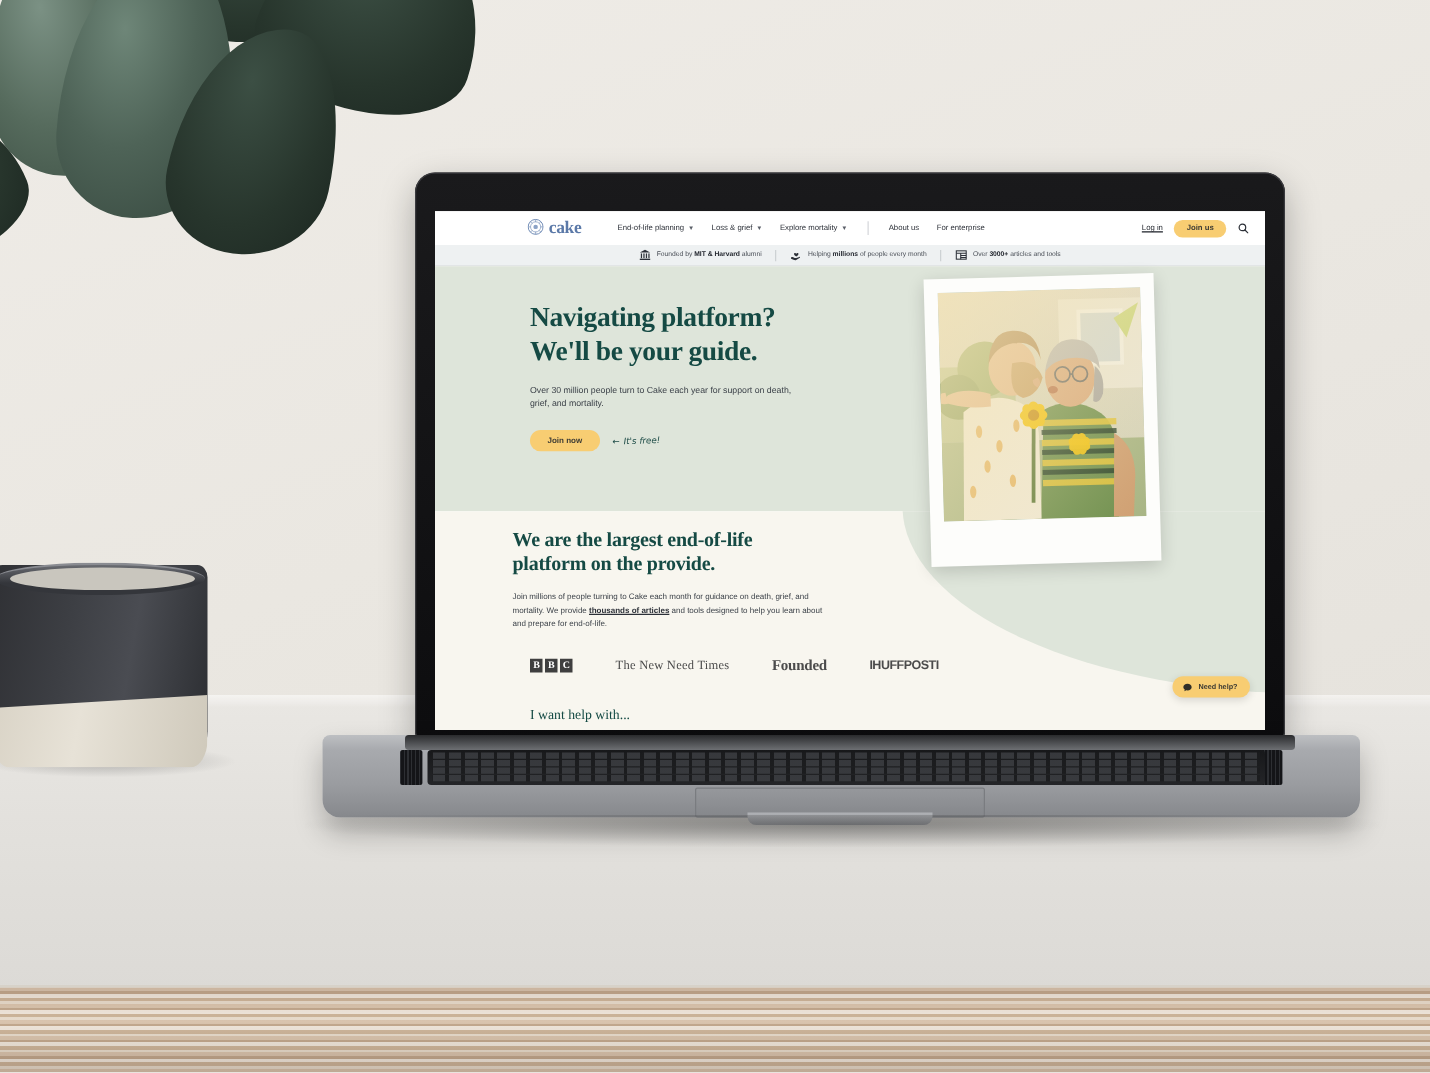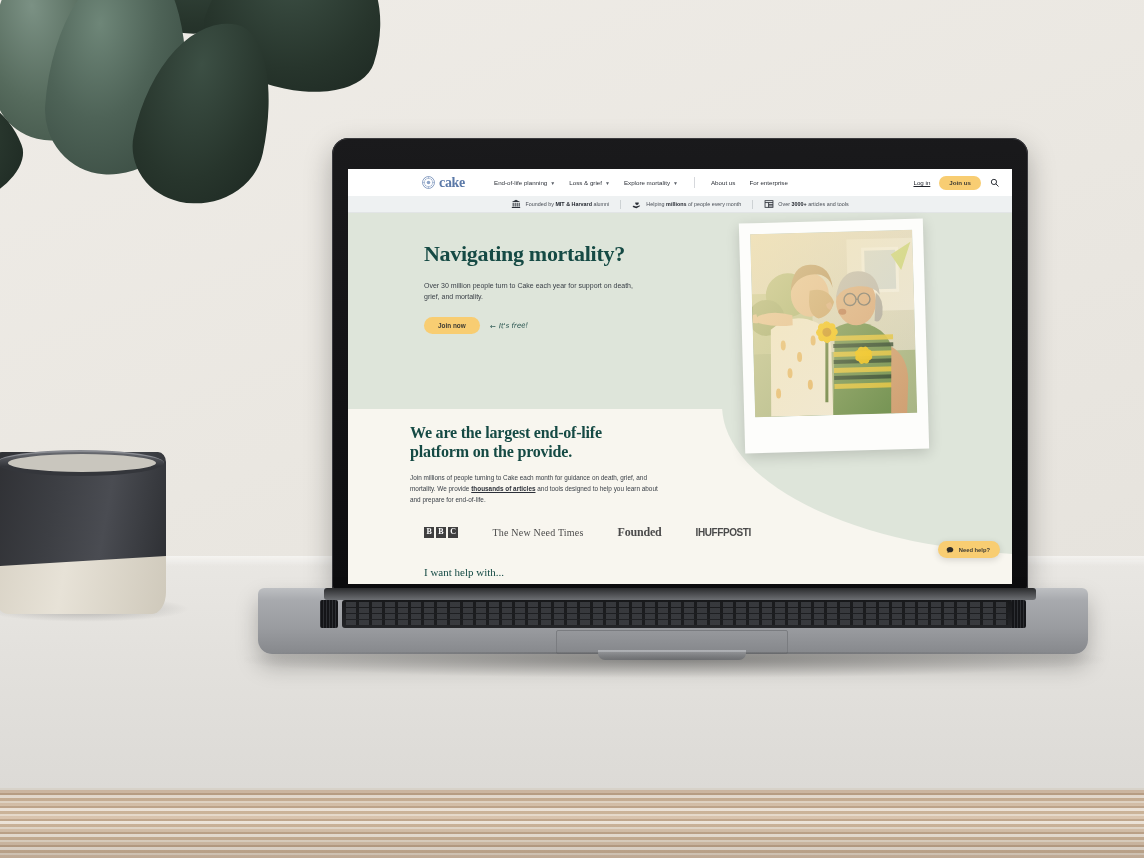--- a/index.html
+++ b/index.html
@@ -170,21 +170,21 @@
   
   #page { width: 664px; height: 415px; position: relative; background: #ffffff; }
 
   
   .navbar {
     height: 27px; background: #ffffff;
     display: flex; align-items: center;
     padding: 0 12px 0 72px;
     position: relative;
   }
-  .brand { display: flex; align-items: center; gap: 4px; position: absolute; left: 74px; }
+  .brand { display: flex; align-items: flex-start; gap: 4px; position: absolute; left: 74px; }
   .brand-mark { width: 13px; height: 13px; }
   .brand-word {
     font-family: "Liberation Serif", serif;
     font-size: 14px; font-weight: 700; color: #5b79a8; letter-spacing: -0.3px;
   }
   .nav-links { display: flex; align-items: center; gap: 14px; margin-left: 74px; }
   .nav-link {
     font-size: 6.2px; color: #2c3038; white-space: nowrap;
     display: flex; align-items: center; gap: 3px; cursor: pointer;
   }
@@ -422,21 +422,22 @@
                 <line x1="11" y1="13" x2="21.5" y2="13"></line>
                 <line x1="11" y1="16.6" x2="21.5" y2="16.6"></line>
             </svg>
             <span class="trust-text"><span>Over </span><b>3000+</b><span> articles and tools</span></span>
           </div>
         </div>
 
         <div class="hero">
           <div class="hero-inner">
             <h1 class="hero-title">
-              <span>Navigating mortality?</span><br>
+              <span>Navigating platform?</span><br>
+              <span>We'll be your guide.</span>
             </h1>
             <p class="hero-sub">Over 30 million people turn to Cake each year for support on death, grief, and mortality.</p>
             <div class="hero-cta">
               <button class="joinnow-btn">Join now</button>
               <span class="free-note">
                 <span>←</span>
                 <span>It's free!</span>
               </span>
             </div>
           </div>

